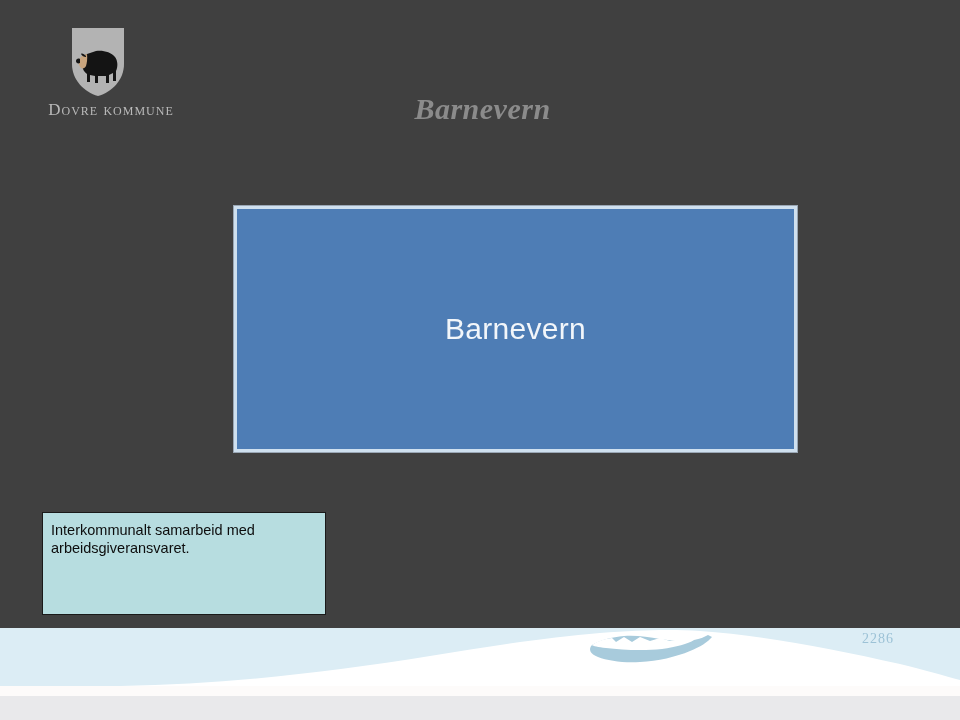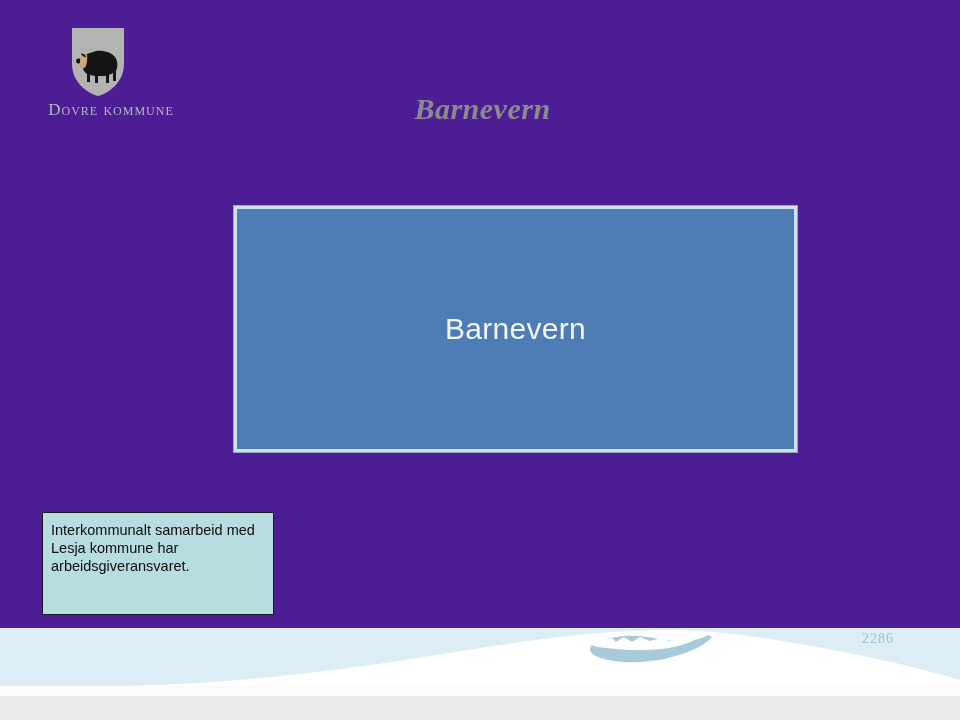--- a/index.html
+++ b/index.html
@@ -10,21 +10,21 @@
     width: 960px;
     height: 720px;
     background: #ffffff;
     font-family: "Liberation Sans", sans-serif;
     overflow: hidden;
   }
   .slide {
     position: relative;
     width: 960px;
     height: 720px;
-    background: #4c1d95;
+    background: #404040;
   }
 
   
   .logo-block {
     position: absolute;
     left: 26px;
     top: 26px;
     width: 170px;
     height: 105px;
   }
@@ -84,21 +84,21 @@
     font-size: 30px;
     color: #f2f6fa;
     letter-spacing: 0.3px;
   }
 
   
   .info-box {
     position: absolute;
     left: 42px;
     top: 512px;
-    width: 232px;
+    width: 284px;
     height: 103px;
     background: #B7DDE0;
     border: 1px solid #1a1a1a;
     box-sizing: border-box;
     padding: 8px 10px 6px 8px;
   }
   .info-line {
     font-family: "Liberation Sans", sans-serif;
     font-size: 14.5px;
     line-height: 18px;
@@ -167,21 +167,20 @@
   </div>
 
   <div class="slide-title">Barnevern</div>
 
   <div class="blue-box">
     <span class="blue-box-label">Barnevern</span>
   </div>
 
   <div class="info-box">
     <div class="info-line">Interkommunalt  samarbeid med</div>
-    <div class="info-line">Lesja kommune  har</div>
     <div class="info-line">arbeidsgiveransvaret.</div>
   </div>
 
   <div class="footer-band">
     <svg class="footer-mountain" viewBox="0 0 960 58" preserveAspectRatio="none">
       <path d="M0 58 L120 58 C230 56 330 44 430 28 C490 18 550 9 600 5 C640 2 670 1 700 3 C760 7 830 20 900 36 C925 42 945 48 960 52 L960 58 Z" fill="#ffffff"></path>
       <path d="M592 17 C600 12 612 9 624 8 C636 7 648 9 660 11 C672 13 684 14 694 12 C700 11 704 9 708 7 L712 9 C708 14 700 19 690 23 C676 29 658 33 640 34 C624 35 608 33 598 29 C590 26 588 21 592 17 Z" fill="#a8cbdc"></path>
       <path d="M592 17 C596 14 604 11 612 10 L616 14 L624 9 L632 14 L640 9 L650 13 L660 10 L670 13 L682 11 L694 12 C688 16 676 19 662 21 C644 23 622 22 606 20 C598 19 593 18 592 17 Z" fill="#ffffff"></path>
     </svg>
   </div>

